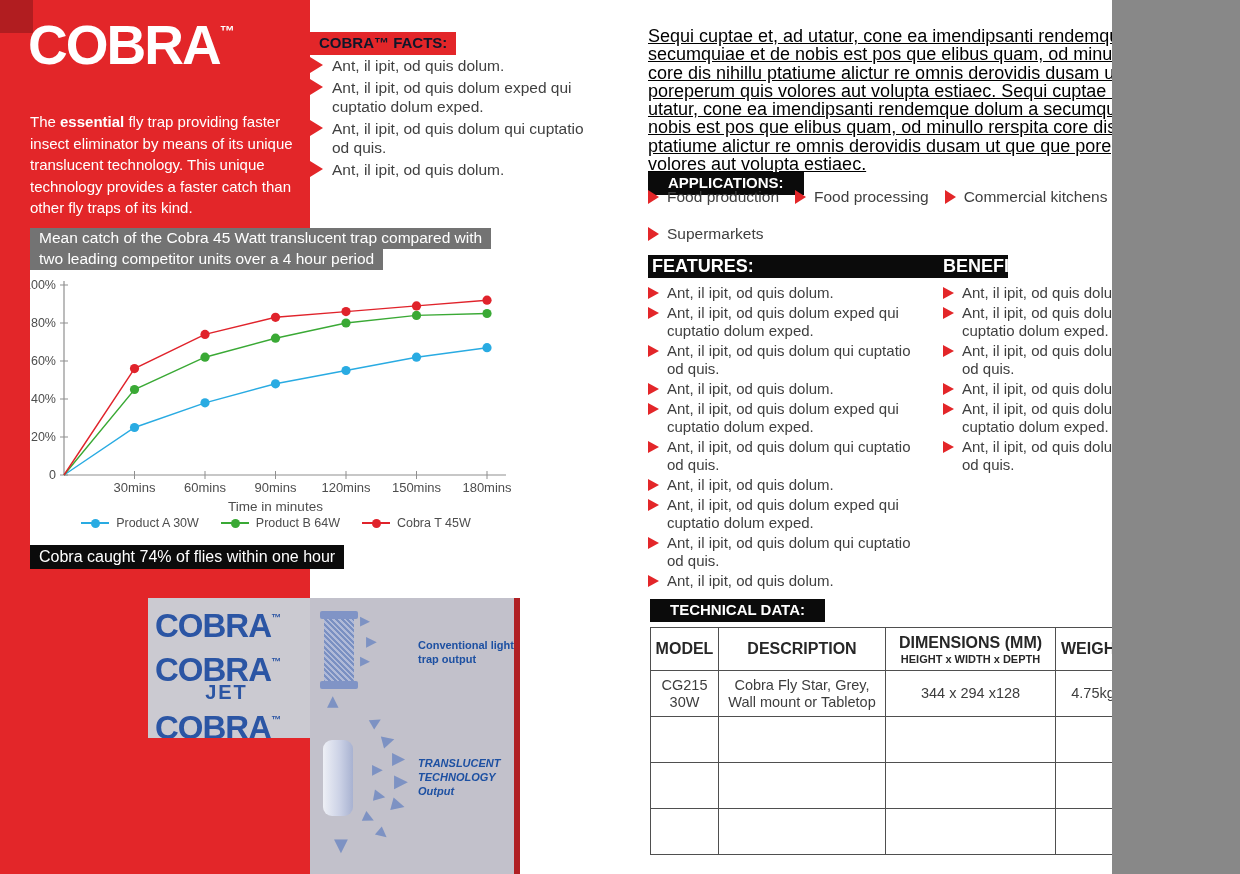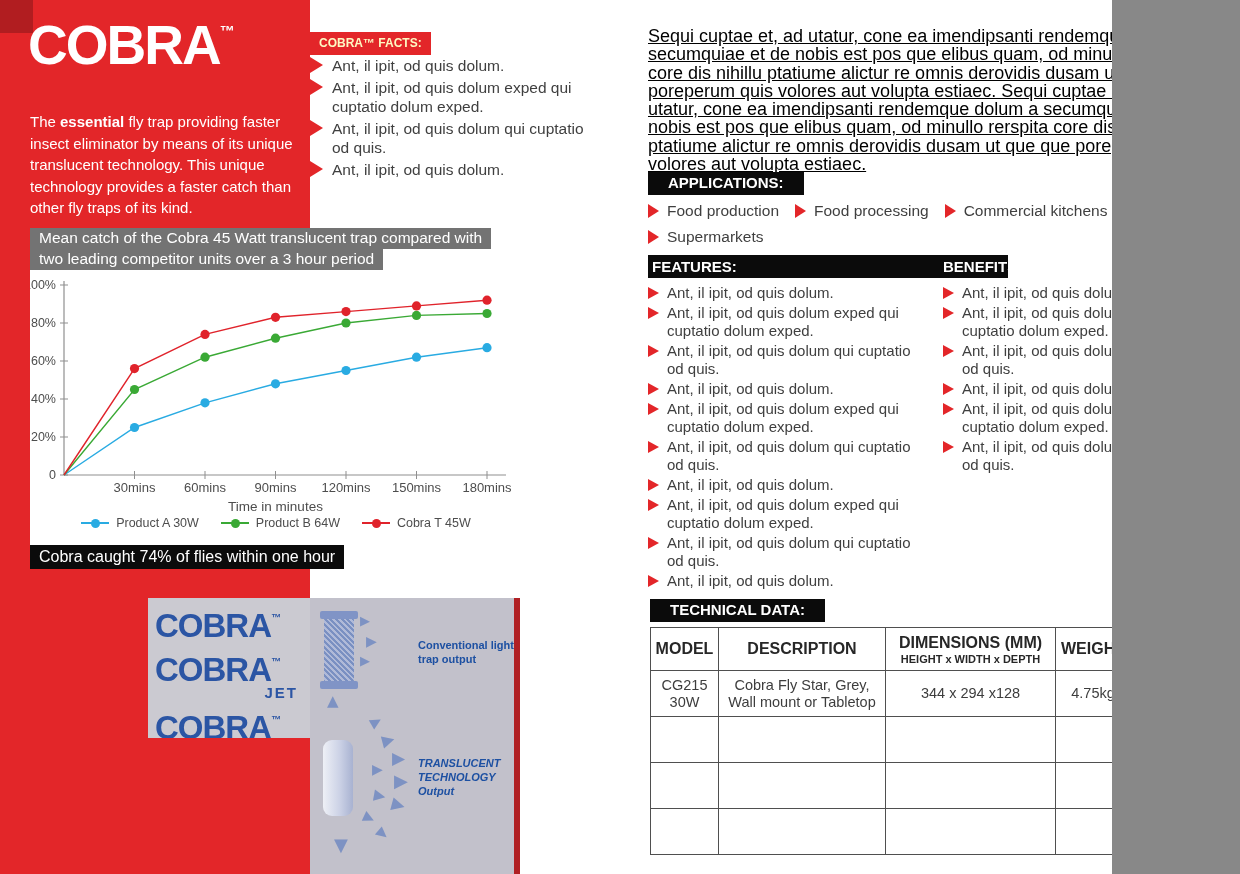--- a/index.html
+++ b/index.html
@@ -7,21 +7,21 @@
         font-family:"Liberation Sans",sans-serif;color:#3f3f3f;}
   
   .red-bg{position:absolute;left:0;top:0;width:310px;height:874px;background:#e32629;}
   .corner-shade{position:absolute;left:0;top:0;width:33px;height:33px;background:rgba(0,0,0,.22);}
   .brand{position:absolute;left:28px;top:18px;color:#fff;font-weight:bold;font-size:55px;
          letter-spacing:-2px;line-height:1;}
   .brand sup{font-size:15px;letter-spacing:0;vertical-align:28px;}
   .sidebar-desc{position:absolute;left:30px;top:111px;width:266px;color:#fff;
                 font-size:15px;line-height:21.5px;}
   
-  .red-label{position:absolute;background:#e32629;color:#fef9c3;font-weight:bold;font-size:12px;
+  .red-label{position:absolute;background:#e32629;color:#0f172a;font-weight:bold;font-size:15px;
              padding:3px 9px 4px;line-height:16px;}
   .facts-title{left:310px;top:32px;}
   .list{position:absolute;}
   .facts-list{left:310px;top:56px;width:285px;}
   .fact-item{display:flex;margin-bottom:3px;font-size:15.5px;line-height:19px;color:#3f3f3f;}
   .fact-item .tri{flex:0 0 auto;width:0;height:0;border-left:13px solid #e32629;
                   border-top:8px solid transparent;border-bottom:8px solid transparent;
                   margin:1px 9px 0 0;}
   
   .chart-panel{position:absolute;left:30px;top:228px;width:492px;height:317px;background:#fff;}
@@ -33,21 +33,21 @@
   .chart-legend{position:absolute;left:0;top:288px;width:492px;display:flex;
                 justify-content:center;gap:22px;align-items:center;font-size:12.5px;color:#4d4d4d;}
   .leg-item{display:flex;align-items:center;gap:7px;}
   .leg-line{position:relative;width:28px;height:2px;display:inline-block;}
   .leg-dot{position:absolute;left:10px;top:-3.5px;width:9px;height:9px;border-radius:50%;}
   
   .logo-panel{position:absolute;left:148px;top:598px;width:162px;height:140px;background:#cbcad1;
               color:#2b55a4;overflow:hidden;}
   .logo-block{padding:3px 8px 0 7px;font-weight:bold;font-size:33px;letter-spacing:-1px;line-height:33px;}
   .logo-block sup{font-size:10px;letter-spacing:0;vertical-align:16px;}
-  .logo-sub{display:block;text-align:right;font-size:15px;font-weight:bold;letter-spacing:2px;
+  .logo-sub{display:block;text-align:center;font-size:20px;font-weight:bold;letter-spacing:2px;
             line-height:15px;margin-top:-1px;padding-right:4px;}
   .logo-sub:empty{display:none;}
   .diagram-panel{position:absolute;left:310px;top:598px;width:210px;height:276px;background:#c2c1cb;}
   .diagram-panel::after{content:"";position:absolute;right:0;top:0;width:6px;height:276px;background:#b02024;}
   .tube-top{position:absolute;left:14px;top:20px;width:30px;height:64px;border-radius:2px;
             background:repeating-linear-gradient(45deg,#7a90c2 0 2px,#b0bad8 2px 4px);}
   .tube-top::before,.tube-top::after{content:"";position:absolute;left:-4px;width:38px;height:8px;
             background:#8094c6;border-radius:2px;}
   .tube-top::before{top:-7px;} .tube-top::after{bottom:-7px;}
   .tube-bottom{position:absolute;left:13px;top:142px;width:30px;height:76px;border-radius:9px;
@@ -55,27 +55,27 @@
   .oarrow{position:absolute;color:#7d92c3;line-height:1;font-family:"DejaVu Sans",sans-serif;}
   .diag-caption{position:absolute;left:108px;width:96px;color:#1d50a2;font-weight:bold;
                 font-size:11px;line-height:14px;}
   .cap-conventional{top:40px;}
   .cap-translucent{top:158px;font-style:italic;}
   
   .intro{position:absolute;left:648px;top:27px;width:562px;font-size:18px;line-height:18.3px;color:#000000;text-decoration:underline;}
   .black-label{position:absolute;background:#0b0b0b;color:#fff;font-weight:bold;font-size:15px;
                line-height:16px;padding:3px 20px 4px;width:fit-content;}
   .apps-title{left:648px;top:172px;}
-  .apps-list{left:648px;top:201px;width:578px;display:flex;flex-wrap:wrap;row-gap:7px;}
+  .apps-list{left:648px;top:187px;width:578px;display:flex;flex-wrap:wrap;row-gap:18px;}
   .app-item{display:flex;font-size:15.5px;line-height:19px;margin-right:16px;color:#3f3f3f;}
   .app-item .tri{flex:0 0 auto;width:0;height:0;border-left:11px solid #e32629;
                  border-top:7px solid transparent;border-bottom:7px solid transparent;
                  margin:3px 8px 0 0;}
   .fb-bar{position:absolute;left:648px;top:255px;width:360px;height:23px;background:#0b0b0b;}
-  .fb-bar span{position:absolute;top:0;color:#fff;font-weight:bold;font-size:15px;line-height:23px;}
+  .fb-bar span{position:absolute;top:0;color:#fff;font-weight:bold;font-size:18px;line-height:23px;}
   .fb-features{left:4px;} .fb-benefits{left:295px;}
   .features-list{left:648px;top:284px;width:270px;}
   .benefits-list{left:943px;top:284px;width:270px;}
   .fb-item{display:flex;margin-bottom:2px;font-size:15px;line-height:18px;color:#3f3f3f;}
   .fb-item .tri{flex:0 0 auto;width:0;height:0;border-left:11px solid #e32629;
                 border-top:6.5px solid transparent;border-bottom:6.5px solid transparent;
                 margin:2.5px 8px 0 0;}
   
   .tech-title{left:650px;top:599px;}
   .tech-table{position:absolute;left:650px;top:627px;width:558px;border-collapse:collapse;
@@ -113,21 +113,21 @@
         <span>Ant, il ipit, od quis dolum qui cuptatio od quis.</span>
       </div>
       <div class="fact-item">
         <span class="tri"></span>
         <span>Ant, il ipit, od quis dolum.</span>
       </div>
     </div>
 
   <div class="chart-panel">
     <span class="banner-line">Mean catch of the Cobra 45 Watt translucent trap compared with</span>
-    <span class="banner-line">two leading competitor units over a 3 hour period</span>
+    <span class="banner-line">two leading competitor units over a 4 hour period</span>
     <svg id="chart-svg" class="chart-svg" width="492" height="250" viewBox="0 0 492 250">
         <line x1="34" y1="9" x2="34" y2="203" stroke="#8f8f8f" stroke-width="1.2"></line>
         <line x1="34" y1="203" x2="476" y2="203" stroke="#8f8f8f" stroke-width="1.2"></line>
         <line x1="30" y1="203" x2="38" y2="203" stroke="#8f8f8f"></line>
         <text x="26" y="207" text-anchor="end" font-size="12.5" fill="#4d4d4d">0</text>
         <line x1="30" y1="165" x2="38" y2="165" stroke="#8f8f8f"></line>
         <text x="26" y="169" text-anchor="end" font-size="12.5" fill="#4d4d4d">20%</text>
         <line x1="30" y1="127" x2="38" y2="127" stroke="#8f8f8f"></line>
         <text x="26" y="131" text-anchor="end" font-size="12.5" fill="#4d4d4d">40%</text>
         <line x1="30" y1="89" x2="38" y2="89" stroke="#8f8f8f"></line>

